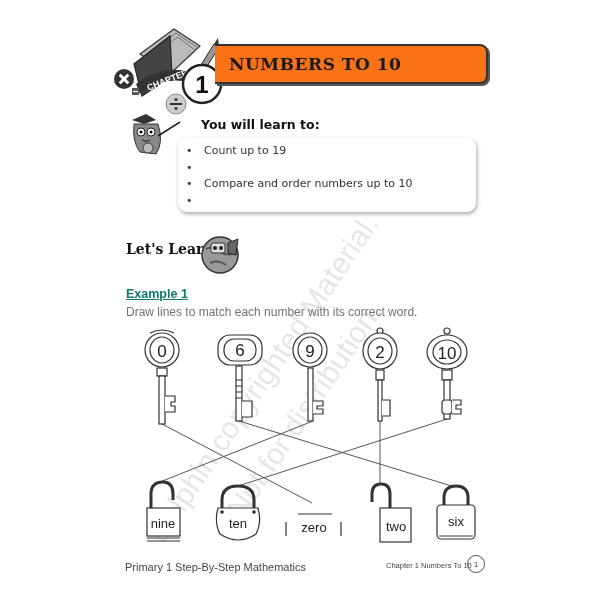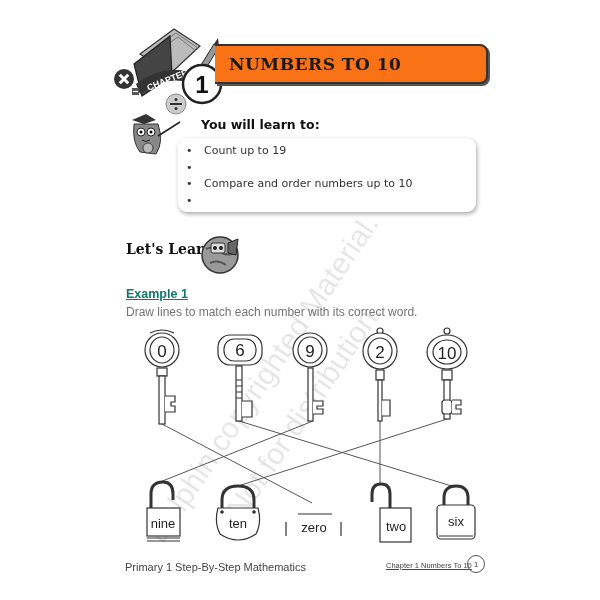--- a/index.html
+++ b/index.html
@@ -33,21 +33,21 @@
   }
   .learn-list li .bullet { width: 18px; display: inline-block; }
   .lets-learn {
     left: 126px; top: 241px; font-family: "DejaVu Serif", serif; font-weight: bold; font-size: 14px; color: #111;
   }
   .example {
     left: 126px; top: 287px; font-weight: bold; font-size: 12.5px; text-decoration: underline; color: #0f766e;
   }
   .instruction { left: 126px; top: 305px; font-size: 12px; color: #737373; }
   .footer-left { left: 125px; top: 561px; font-size: 11px; color: #444; }
-  .footer-right { left: 386px; top: 561px; font-size: 7.5px; color: #444; text-decoration: underline; }
+  .footer-right { left: 386px; top: 561px; font-size: 7.5px; color: #444; }
   .page-num {
     left: 467px; top: 555px; width: 16px; height: 16px; border: 1px solid #555; border-radius: 50%;
     font-size: 7.5px; display: flex; align-items: center; justify-content: center; color: #333;
   }
   .watermark {
     font-family: "Liberation Sans", sans-serif; font-size: 30px; color: rgba(0,0,0,0.10);
     transform-origin: left top; white-space: nowrap; pointer-events: none;
   }
   svg text { font-family: "Liberation Sans", sans-serif; }
 </style>

